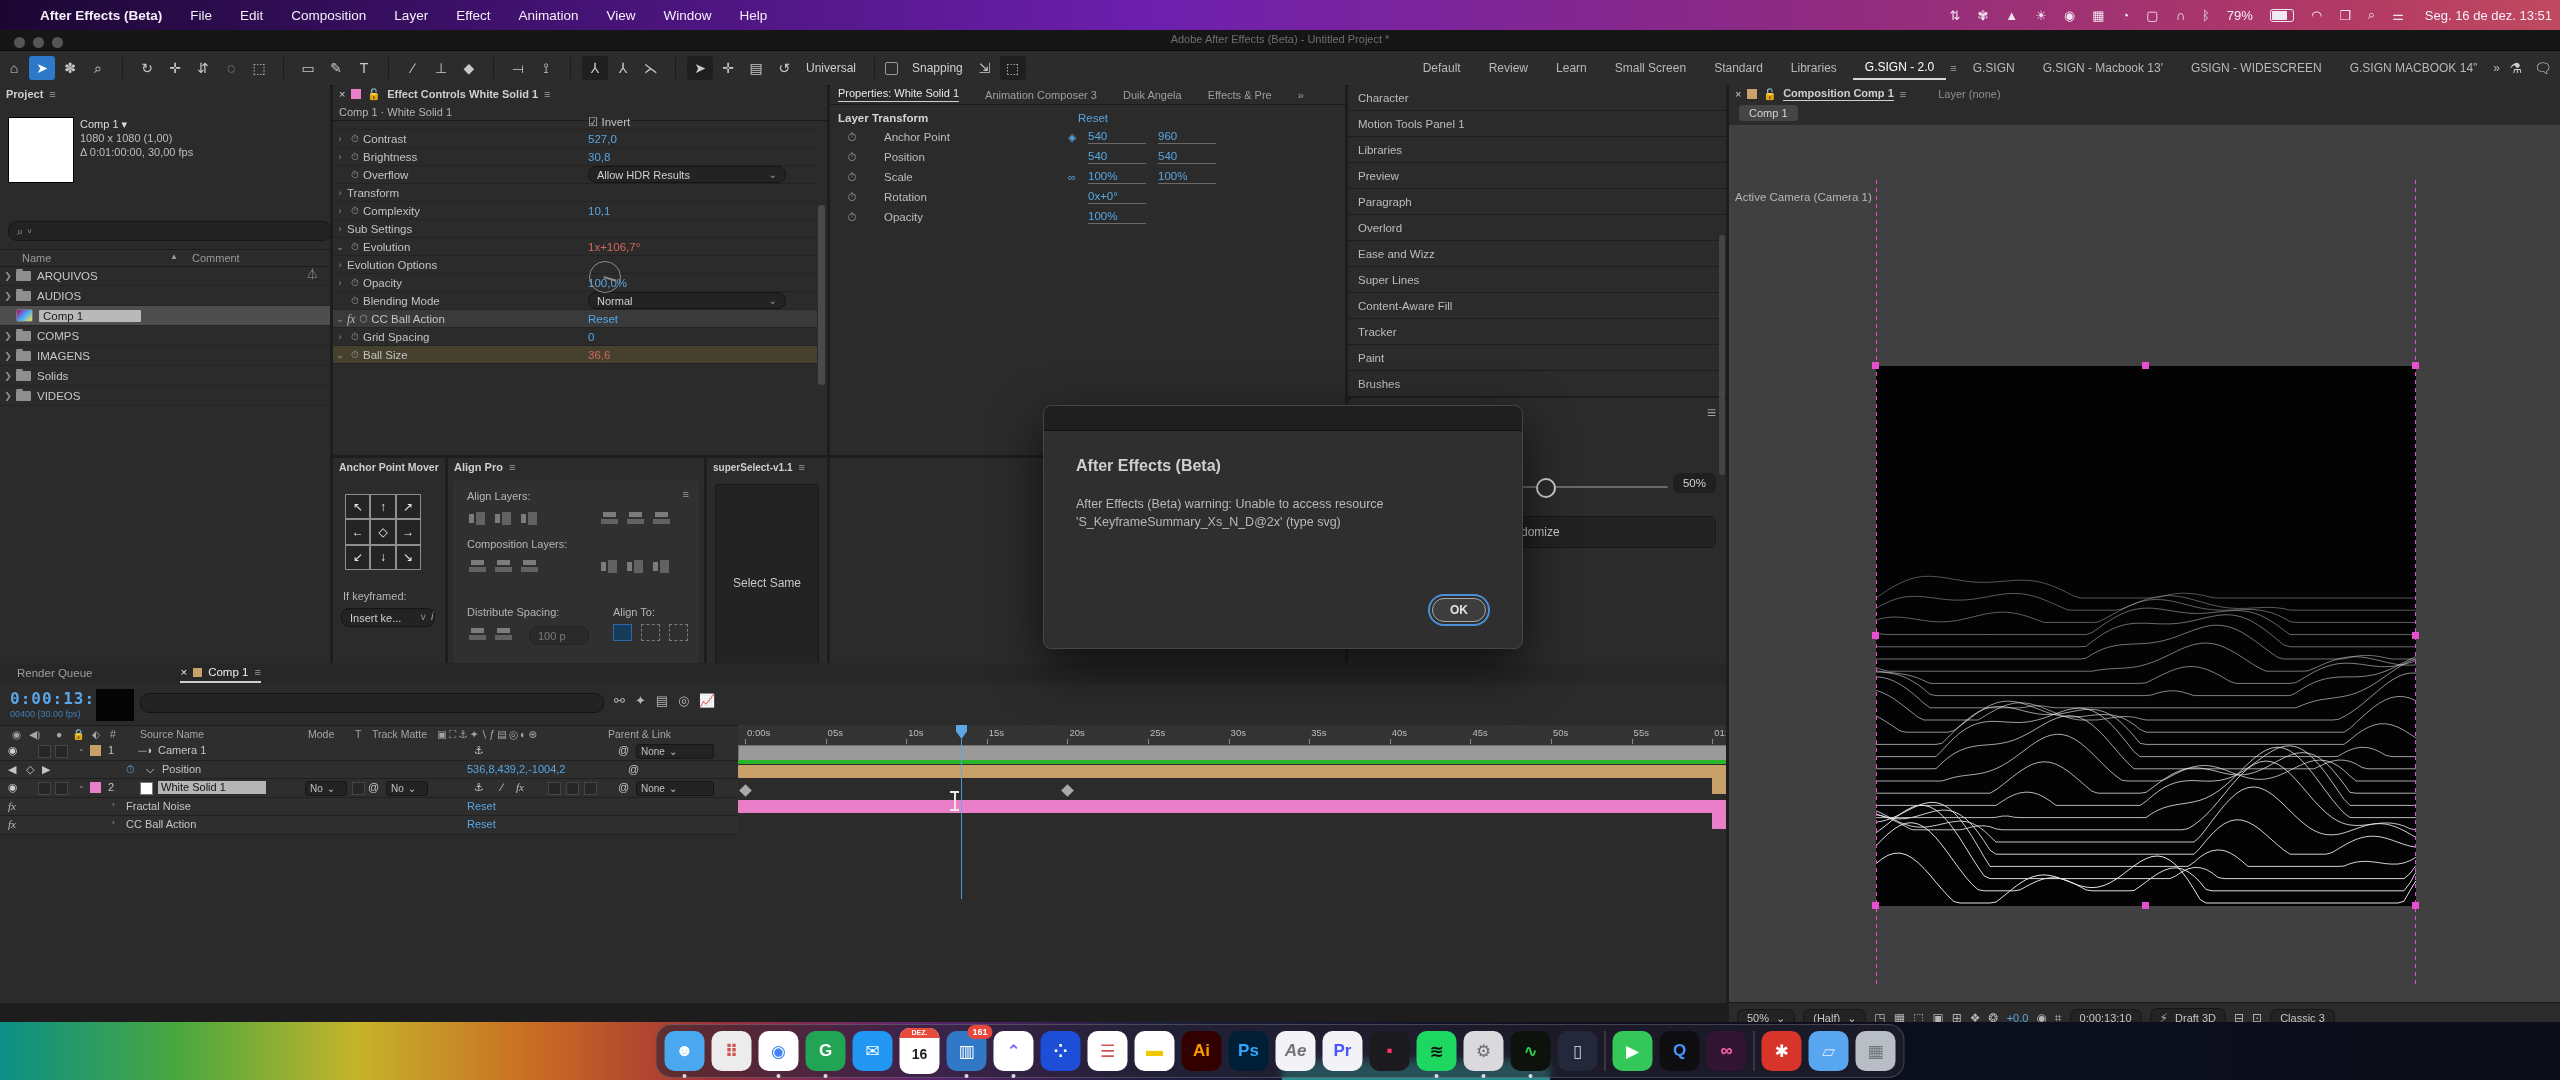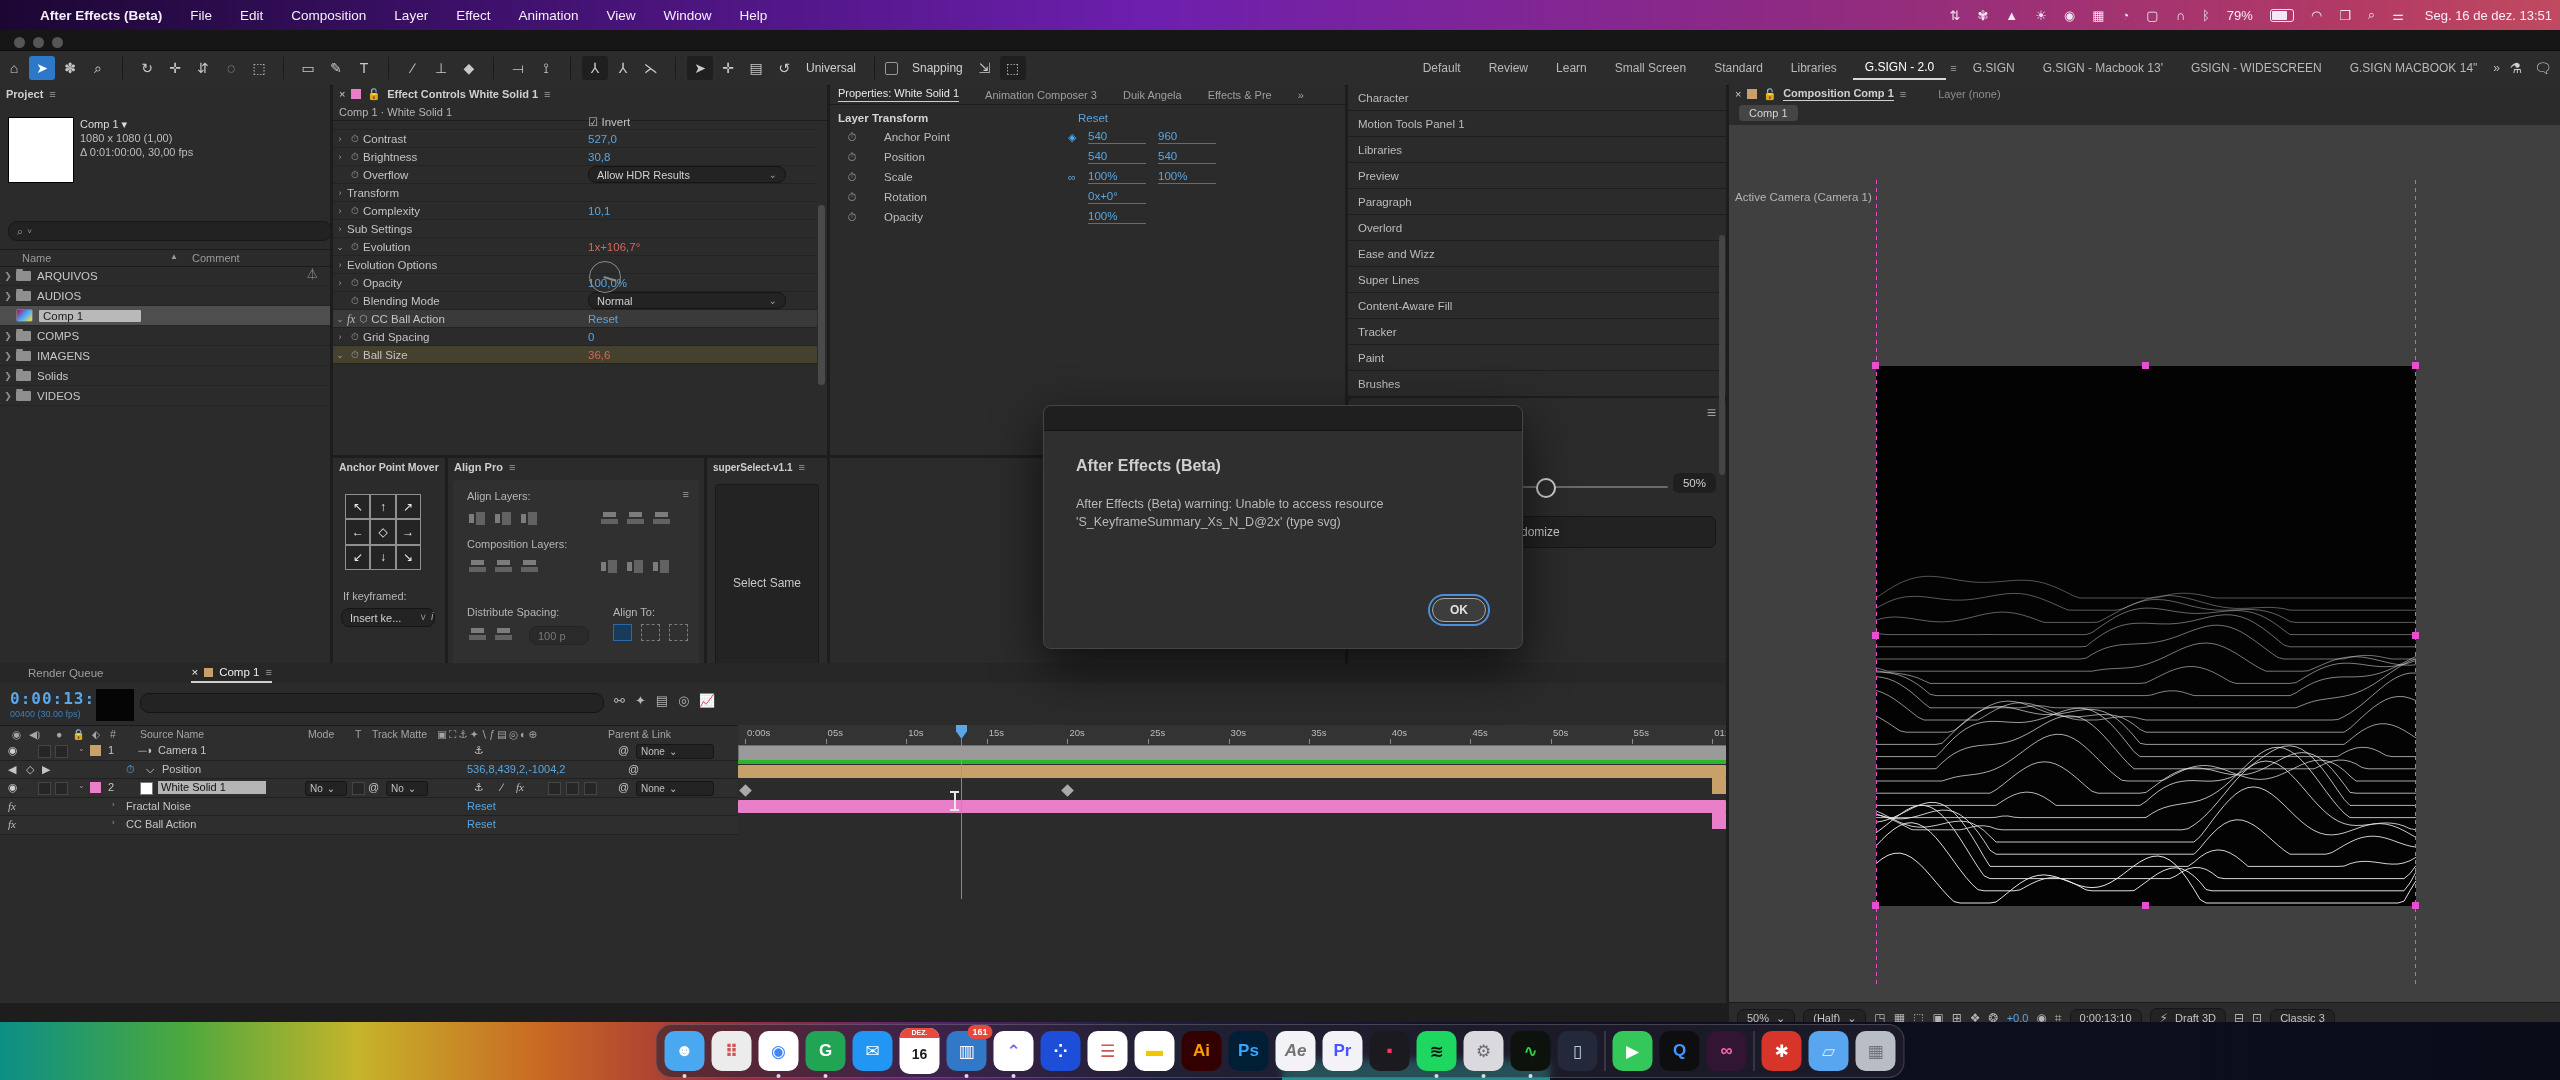--- a/index.html
+++ b/index.html
@@ -136,21 +136,21 @@
   .guide{position:absolute;top:55px;bottom:15px;width:1px;z-index:3;
     background:repeating-linear-gradient(180deg,#e84fd0 0 4px,transparent 4px 8px);}
   .handle{position:absolute;width:7px;height:7px;background:#e84fd0;z-index:4;}
   #comp-bottom{position:absolute;left:0;bottom:0;right:0;height:30px;background:#2b2b2b;border-top:1px solid #1a1a1a;
     display:flex;align-items:center;gap:8px;padding:0 8px;font-size:11px;color:#c5c5c5;}
   .cbchip{background:#232323;border:1px solid #161616;border-radius:7px;padding:2px 9px;display:flex;align-items:center;gap:7px;white-space:nowrap;}
   .cbico{color:#b5b5b5;font-size:12px;}
 
   
   #timeline{left:0;top:633px;width:1726px;height:340px;}
-  #tl-tabs{height:20px;display:flex;align-items:center;font-size:11.5px;color:#9f9f9f;gap:8px;padding-left:28px;background:#272727;}
+  #tl-tabs{height:20px;display:flex;align-items:center;font-size:11.5px;color:#9f9f9f;gap:8px;padding-left:17px;background:#272727;}
   #tl-tabs .active{color:#eee;display:flex;gap:6px;align-items:center;border-bottom:2px solid #d0d0d0;height:18px;}
   .labsq{width:9px;height:9px;background:#c8a06a;display:inline-block;}
   #tl-time{position:absolute;left:10px;top:26px;}
   #tl-time .tc{color:#59a7e8;font-size:16px;font-weight:bold;font-family:"DejaVu Sans Mono",monospace;letter-spacing:1px;}
   #tl-time .fr{color:#3f7fb5;font-size:9px;margin-top:1px;}
   #tl-blackbox{position:absolute;left:96px;top:26px;width:38px;height:32px;background:#050505;}
   #tl-search{position:absolute;left:140px;top:30px;width:462px;height:18px;background:#232323;border:1px solid #141414;border-radius:9px;}
   #tl-icons{position:absolute;left:614px;top:30px;display:flex;gap:10px;color:#b5b5b5;font-size:13px;}
   #tl-cols{position:absolute;left:0;top:62px;width:738px;height:16px;background:#2e2e2e;border-top:1px solid #1b1b1b;border-bottom:1px solid #1b1b1b;
     font-size:10.5px;color:#a5a5a5;}
@@ -256,20 +256,21 @@
         <span class="g">⌕</span>
         <span class="g">⚌</span>
         <span class="clock">Seg. 16 de dez.  13:51</span>
       </div>
   </div>
 
   <div id="appwin" class="abs">
 
     <div id="titlebar" class="abs">
       <span class="dots abs"><i class="tl-dot"></i><i class="tl-dot"></i><i class="tl-dot"></i></span>
+      <div class="wtitle">Adobe After Effects (Beta) - Untitled Project *</div>
     </div>
 
     <div id="toolsbar" class="abs">
         <span></span>
         <span class="tool">⌂</span>
         <span class="tool sel">➤</span>
         <span class="tool">✽</span>
         <span class="tool">⌕</span>
         <i class="tsep"></i>
         <span class="tool">↻</span>

